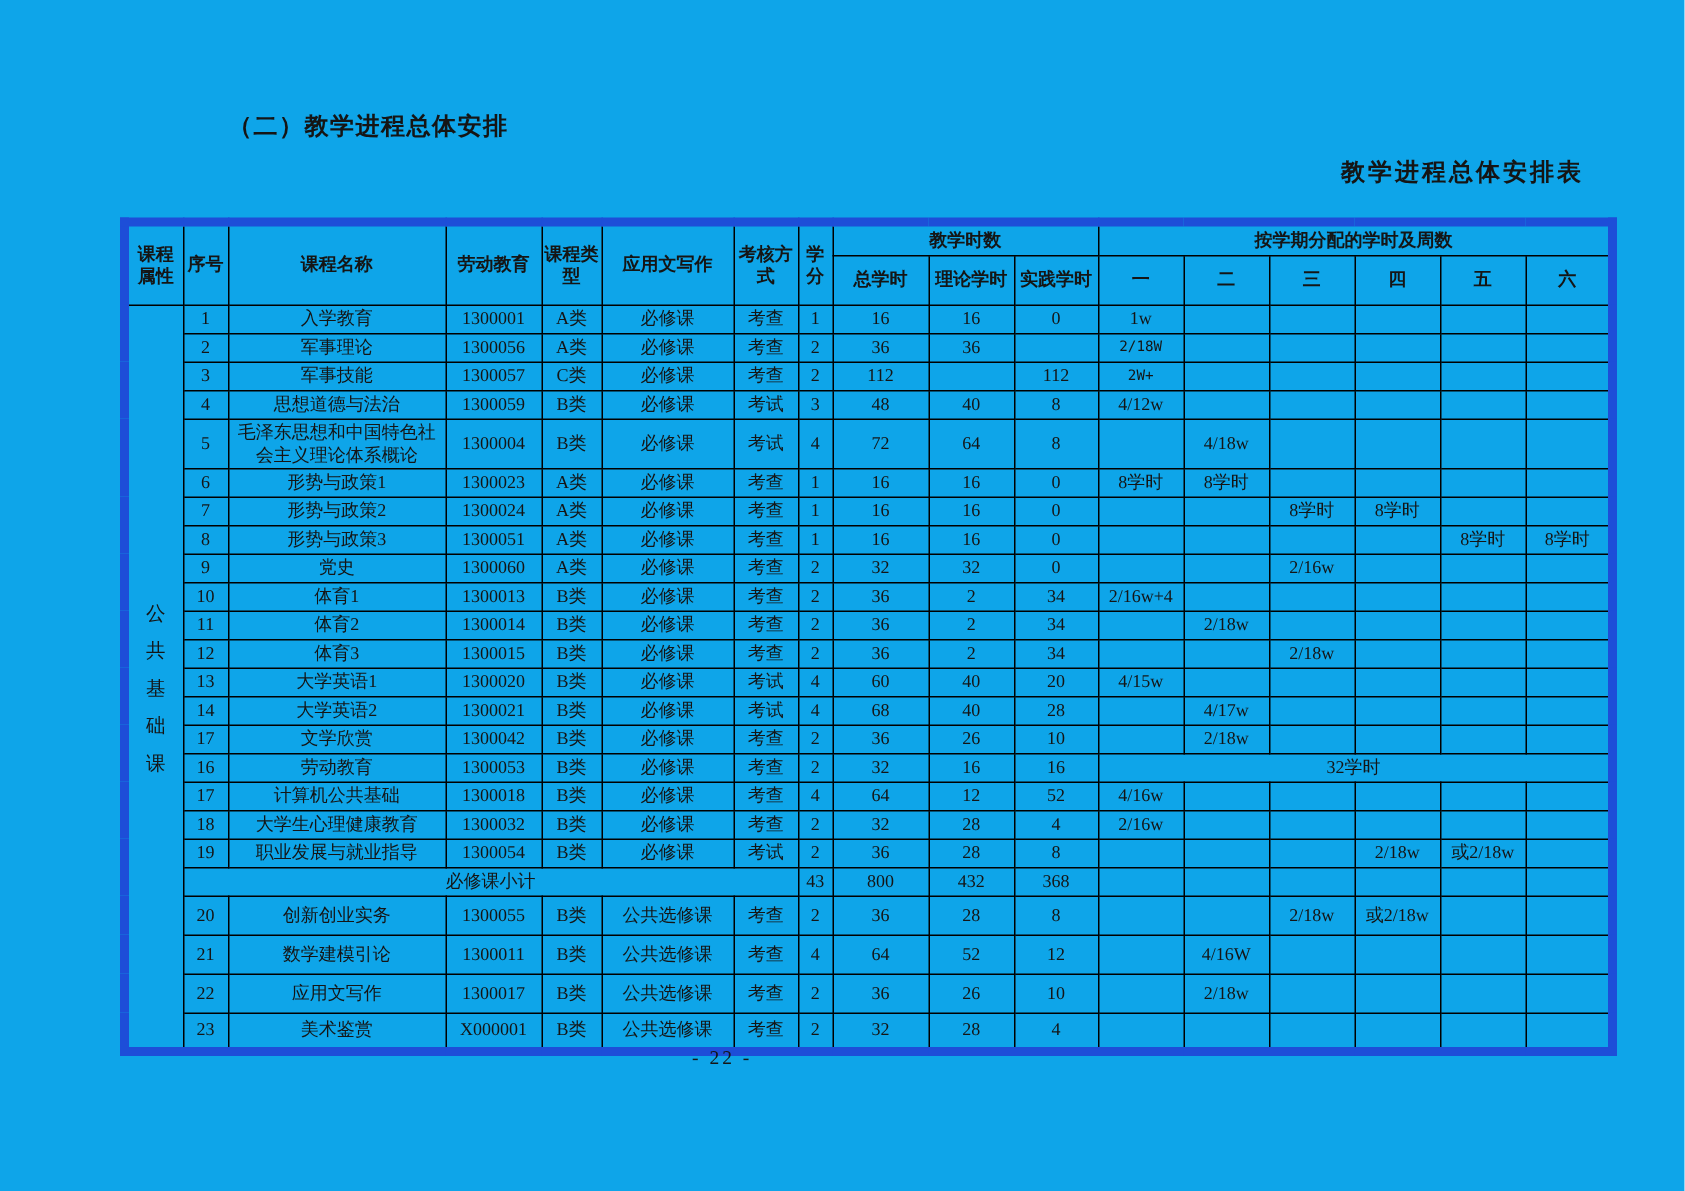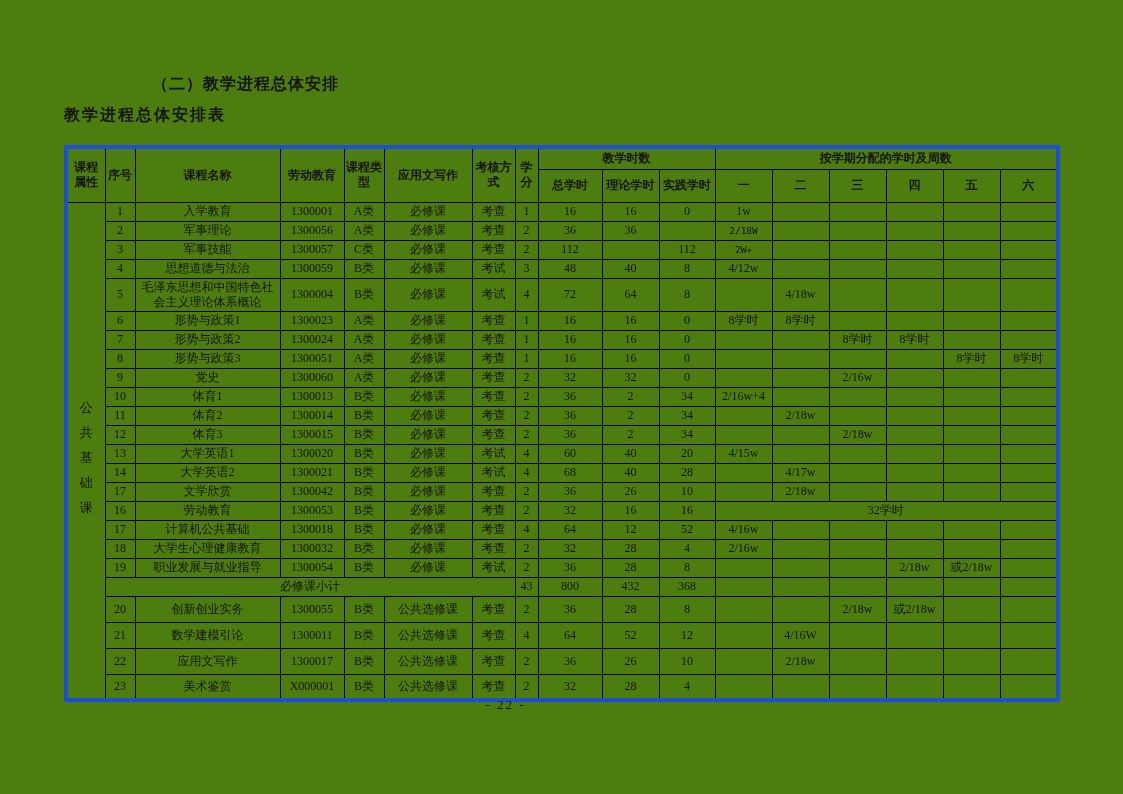--- a/index.html
+++ b/index.html
@@ -1,33 +1,33 @@
 <!DOCTYPE html>
 <html><head>
 <meta charset="utf-8">
 <style>
   html, body { margin: 0; padding: 0; background: #ffffff; }
   body {
     width: 1123px; height: 794px;
     font-family: "Liberation Serif", "DejaVu Serif", serif;
     color: #151515;
   }
-  .page { position: relative; width: 1123px; height: 794px; background: #4d7c0f; overflow: hidden; }
+  .page { position: relative; width: 1123px; height: 794px; background: #0ea5e9; overflow: hidden; }
   .section-heading {
     position: absolute; left: 152px; top: 74px;
     font-size: 16px; font-weight: bold; letter-spacing: 1px;
   }
   .table-title {
     position: absolute; left: 64px; top: 105px; width: 992px;
-    text-align: left; font-size: 16px; font-weight: bold; letter-spacing: 2px;
+    text-align: right; font-size: 16px; font-weight: bold; letter-spacing: 2px;
   }
   table.schedule {
-    position: absolute; left: 64px; top: 145px; width: 992px;
+    position: absolute; left: 80px; top: 145px; width: 992px;
     border-collapse: collapse; table-layout: fixed;
-    border: 4px solid #1d4ed8;
+    border: 6px solid #1d4ed8;
   }
   .schedule th, .schedule td {
     border: 1px solid #000;
     text-align: center; vertical-align: middle;
     font-size: 12px; line-height: 1.25;
     padding: 0 1px;
     word-break: break-all;
     overflow: hidden;
   }
   .schedule thead tr.h1 { height: 22px; }
@@ -37,21 +37,21 @@
   .schedule tbody tr.xtall { height: 33px; }
   .schedule tbody tr.tall { height: 26px; }
   .attr-cell { vertical-align: top; margin-left: 48px; }
   .vertical-label {
     width: 15px; margin: 0 auto; padding-top: 15px;
     line-height: 25px; font-size: 13px; word-break: break-all;
   }
   td.small { font-size: 9.5px; font-family: "DejaVu Sans Mono", monospace; }
   .page-number {
     position: absolute; left: 0; top: 697px; width: 963px;
-    text-align: center; font-size: 13px; letter-spacing: 2px; padding-left: 24px;
+    text-align: center; font-size: 13px; letter-spacing: 2px;
   }
 </style>
 </head>
 <body>
 
 <div class="page">
 
   <div class="section-heading">（二）教学进程总体安排</div>
 
   <div class="table-title">教学进程总体安排表</div>

